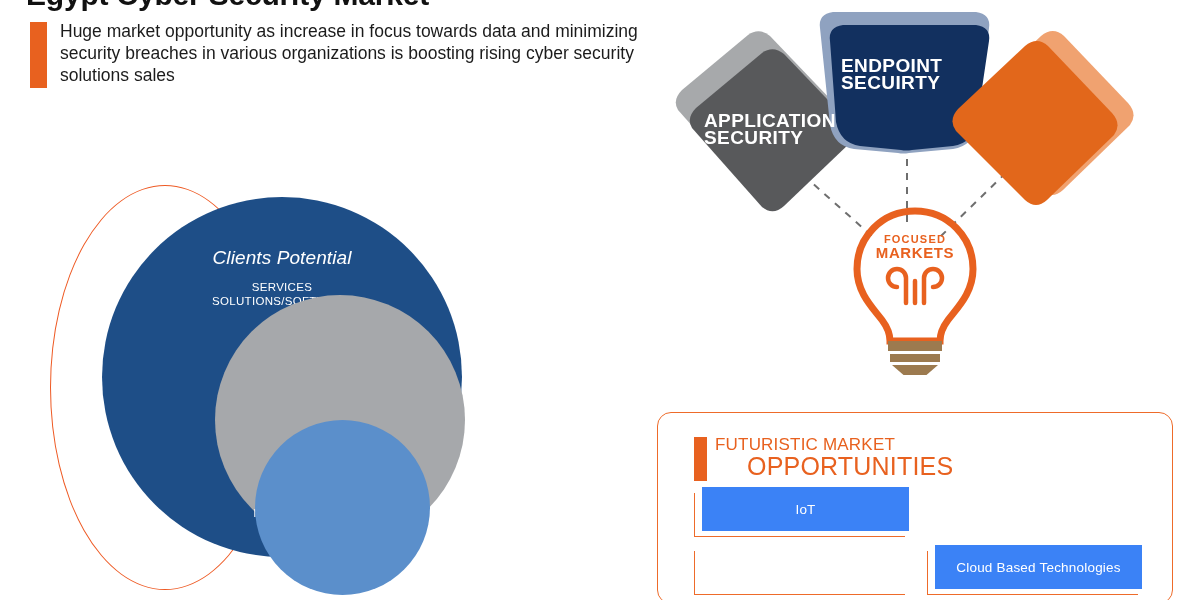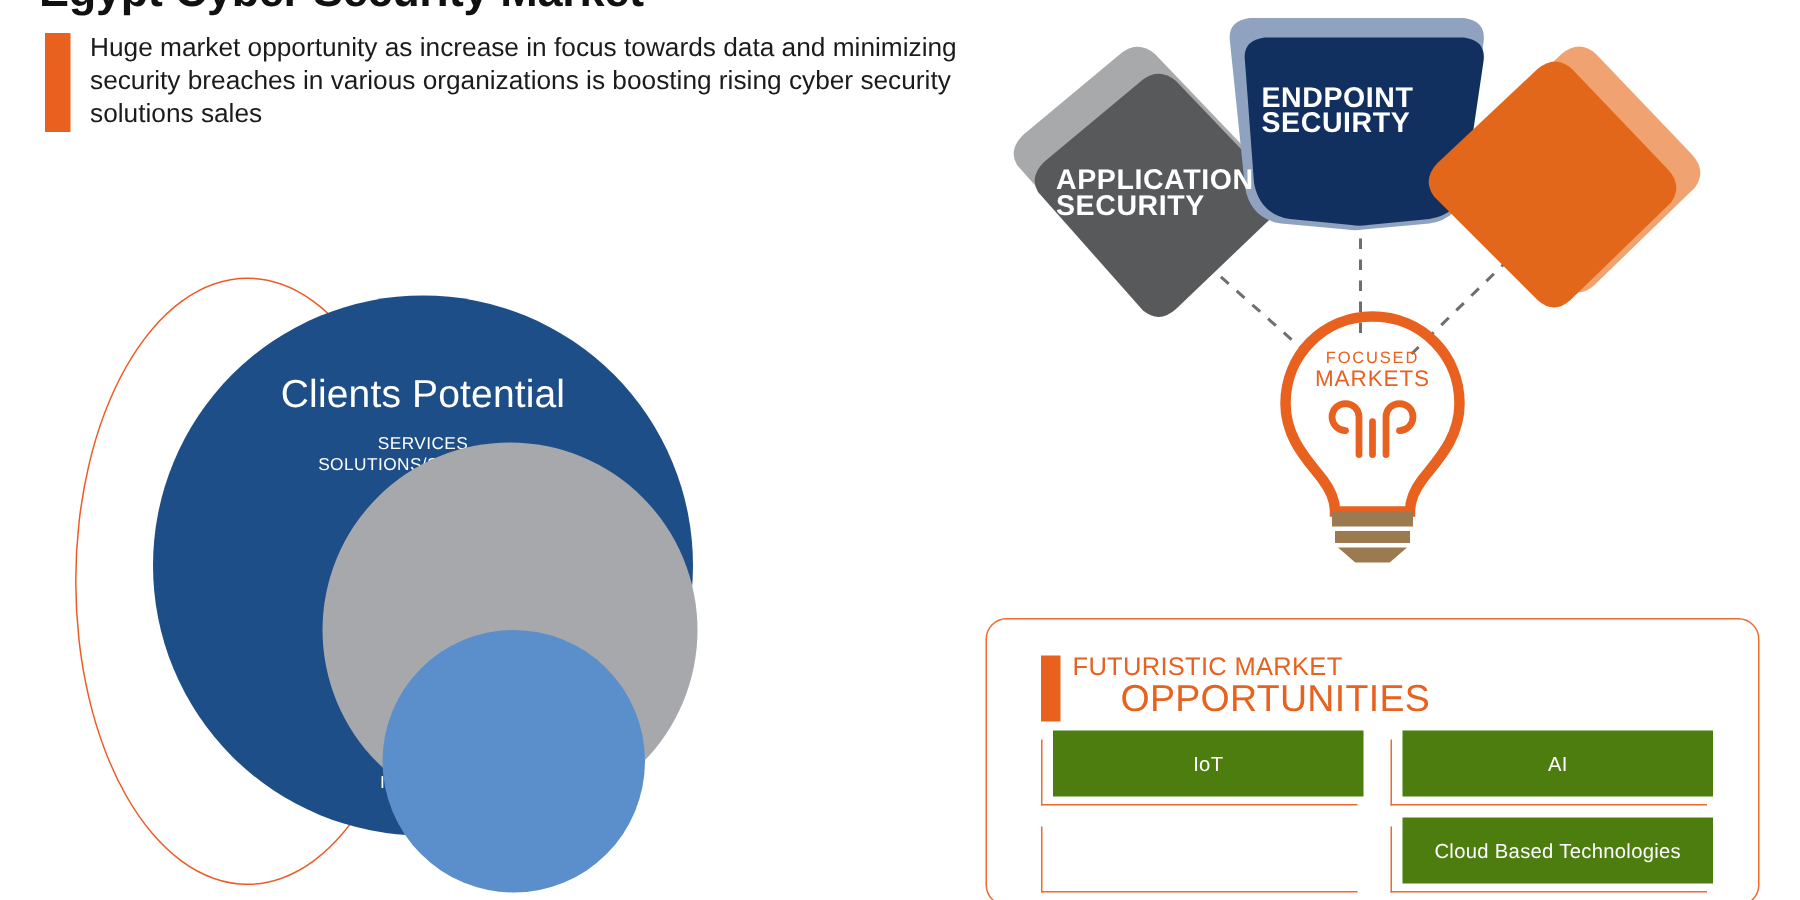--- a/index.html
+++ b/index.html
@@ -44,42 +44,42 @@
     border-radius:50%;background:#A6A8AB;
   }
   .c-inner{
     position:absolute;left:215px;top:245px;width:175px;height:175px;
     border-radius:50%;background:#5B8FCB;
   }
   .c-label{
     position:absolute;text-align:center;color:#ffffff;
     width:100%;left:0;
   }
-  .c-title{font-size:26px;font-weight:500;letter-spacing:.1px;}
+  .c-title{font-size:19px;font-weight:500;letter-spacing:.1px;font-style:italic;}
   .c-lines{font-size:11.5px;line-height:14px;font-weight:500;letter-spacing:.3px;}
 
   .t-outer{top:50px;}
   .t-outer .c-lines{margin-top:11px;}
   .t-mid{top:165px;}
   .t-mid .c-lines{margin-top:10px;}
 
   
   .shields{position:absolute;left:660px;top:0px;width:540px;height:380px;}
   .shield-svg{position:absolute;left:0;top:0;}
   .shield-text{
     position:absolute;color:#ffffff;font-weight:bold;
     font-size:19px;line-height:17px;letter-spacing:.4px;
   }
   .st-app{left:44px;top:112px;width:130px;}
   .st-end{left:181px;top:57px;width:130px;}
   .st-inf{left:306px;top:100px;width:120px;}
 
   .bulb-text{
     position:absolute;left:855px;top:233px;width:120px;
-    text-align:center;color:#E8611F;font-weight:normal;
+    text-align:center;color:#E8611F;font-weight:bold;
   }
   .bt1{font-size:11px;letter-spacing:1.2px;}
   .bt2{font-size:15px;letter-spacing:.6px;margin-top:-1px;}
 
   
   .opps{
     position:absolute;left:657px;top:412px;width:516px;height:192px;
     border:1.6px solid #EE6B2A;border-radius:14px;
     box-sizing:border-box;background:#fff;
   }
@@ -98,21 +98,21 @@
   .tile-wrap.p1{left:233px;top:0px;}
   .tile-wrap.p2{left:0px;top:58px;}
   .tile-wrap.p3{left:233px;top:58px;}
   .tile-accent{
     position:absolute;left:0px;top:6px;width:211px;height:44px;
     border-left:1.6px solid #EE6B2A;border-bottom:1.6px solid #EE6B2A;
     box-sizing:border-box;
   }
   .tile{
     position:absolute;left:8px;top:0px;width:207px;height:44px;
-    background:#4d7c0f;color:#ffffff;
+    background:#3b82f6;color:#ffffff;
     display:flex;align-items:center;justify-content:center;
     font-size:13.5px;letter-spacing:.2px;
   }
 </style>
 </head>
 <body>
 
 <div class="stage">
 
   <div class="hdr-title">Egypt Cyber Security Market</div>
@@ -205,24 +205,20 @@
   <div class="opps">
     <div class="opps-bar"></div>
     <div class="opps-t1">FUTURISTIC MARKET</div>
     <div class="opps-t2">OPPORTUNITIES</div>
 
     <div class="tiles">
       <div class="tile-wrap p0">
         <div class="tile-accent"></div>
         <div class="tile">IoT</div>
       </div>
-      <div class="tile-wrap p1">
-        <div class="tile-accent"></div>
-        <div class="tile">AI</div>
-      </div>
       <div class="tile-wrap p2">
         <div class="tile-accent"></div>
       </div>
       <div class="tile-wrap p3">
         <div class="tile-accent"></div>
         <div class="tile">Cloud Based Technologies</div>
       </div>
     </div>
   </div>
 

